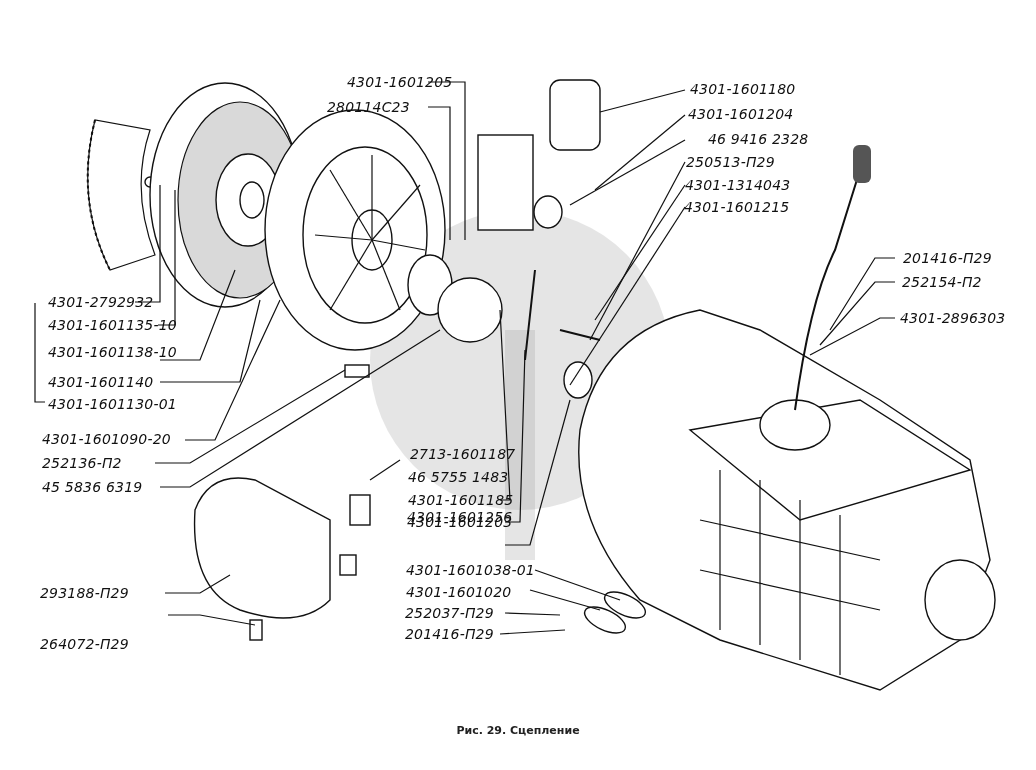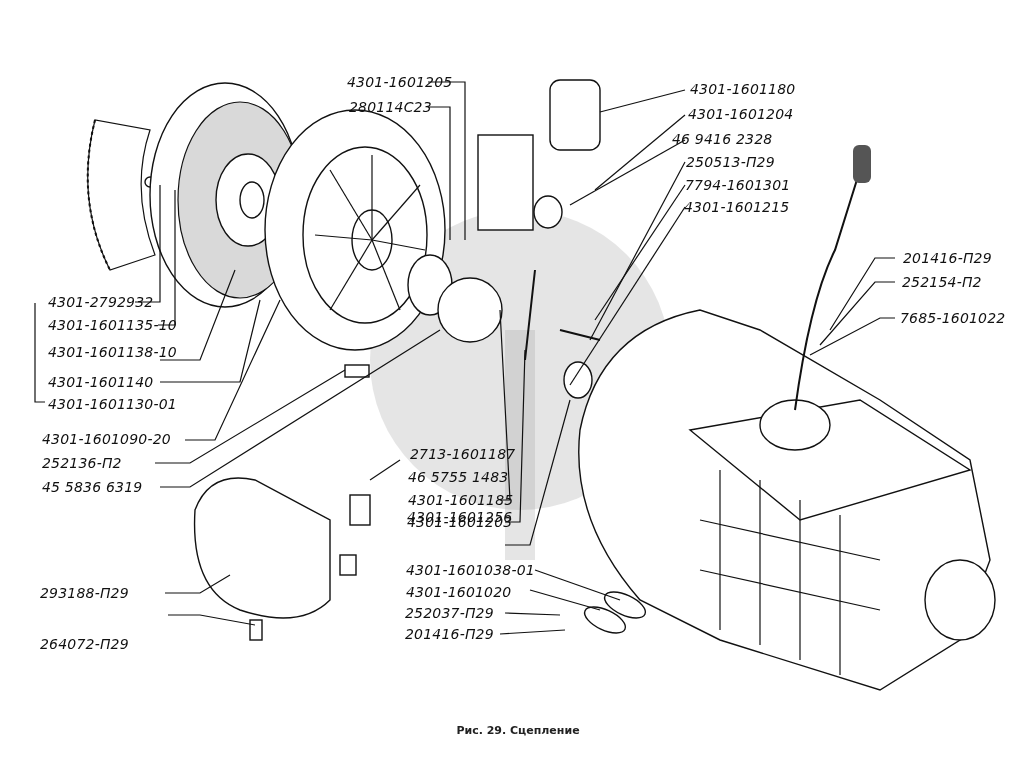--- a/index.html
+++ b/index.html
@@ -126,32 +126,32 @@
       <line x1="530" y1="590" x2="600" y2="610"></line>
       <line x1="505" y1="613" x2="560" y2="615"></line>
       <line x1="500" y1="634" x2="565" y2="630"></line>
       <polyline points="165,593 200,593 230,575"></polyline>
       <polyline points="168,615 200,615 255,625"></polyline>
     </g>
   </svg>
 
 
   <div class="lbl" style="left:347px;top:74px">4301-1601205</div>
-  <div class="lbl" style="left:349px;top:99px">280114С23</div>
+  <div class="lbl" style="left:327px;top:99px">280114С23</div>
 
   <div class="lbl" style="left:690px;top:81px">4301-1601180</div>
   <div class="lbl" style="left:688px;top:106px">4301-1601204</div>
-  <div class="lbl" style="left:672px;top:131px">46 9416 2328</div>
+  <div class="lbl" style="left:708px;top:131px">46 9416 2328</div>
   <div class="lbl" style="left:686px;top:154px">250513-П29</div>
-  <div class="lbl" style="left:685px;top:177px">7794-1601301</div>
+  <div class="lbl" style="left:685px;top:177px">4301-1314043</div>
   <div class="lbl" style="left:684px;top:199px">4301-1601215</div>
 
   <div class="lbl" style="left:903px;top:250px">201416-П29</div>
   <div class="lbl" style="left:902px;top:274px">252154-П2</div>
-  <div class="lbl" style="left:900px;top:310px">7685-1601022</div>
+  <div class="lbl" style="left:900px;top:310px">4301-2896303</div>
 
   <div class="lbl" style="left:48px;top:294px">4301-2792932</div>
   <div class="lbl" style="left:48px;top:317px">4301-1601135-10</div>
   <div class="lbl" style="left:48px;top:344px">4301-1601138-10</div>
   <div class="lbl" style="left:48px;top:374px">4301-1601140</div>
   <div class="lbl" style="left:48px;top:396px">4301-1601130-01</div>
 
   <div class="lbl" style="left:42px;top:431px">4301-1601090-20</div>
   <div class="lbl" style="left:42px;top:455px">252136-П2</div>
   <div class="lbl" style="left:42px;top:479px">45 5836 6319</div>

